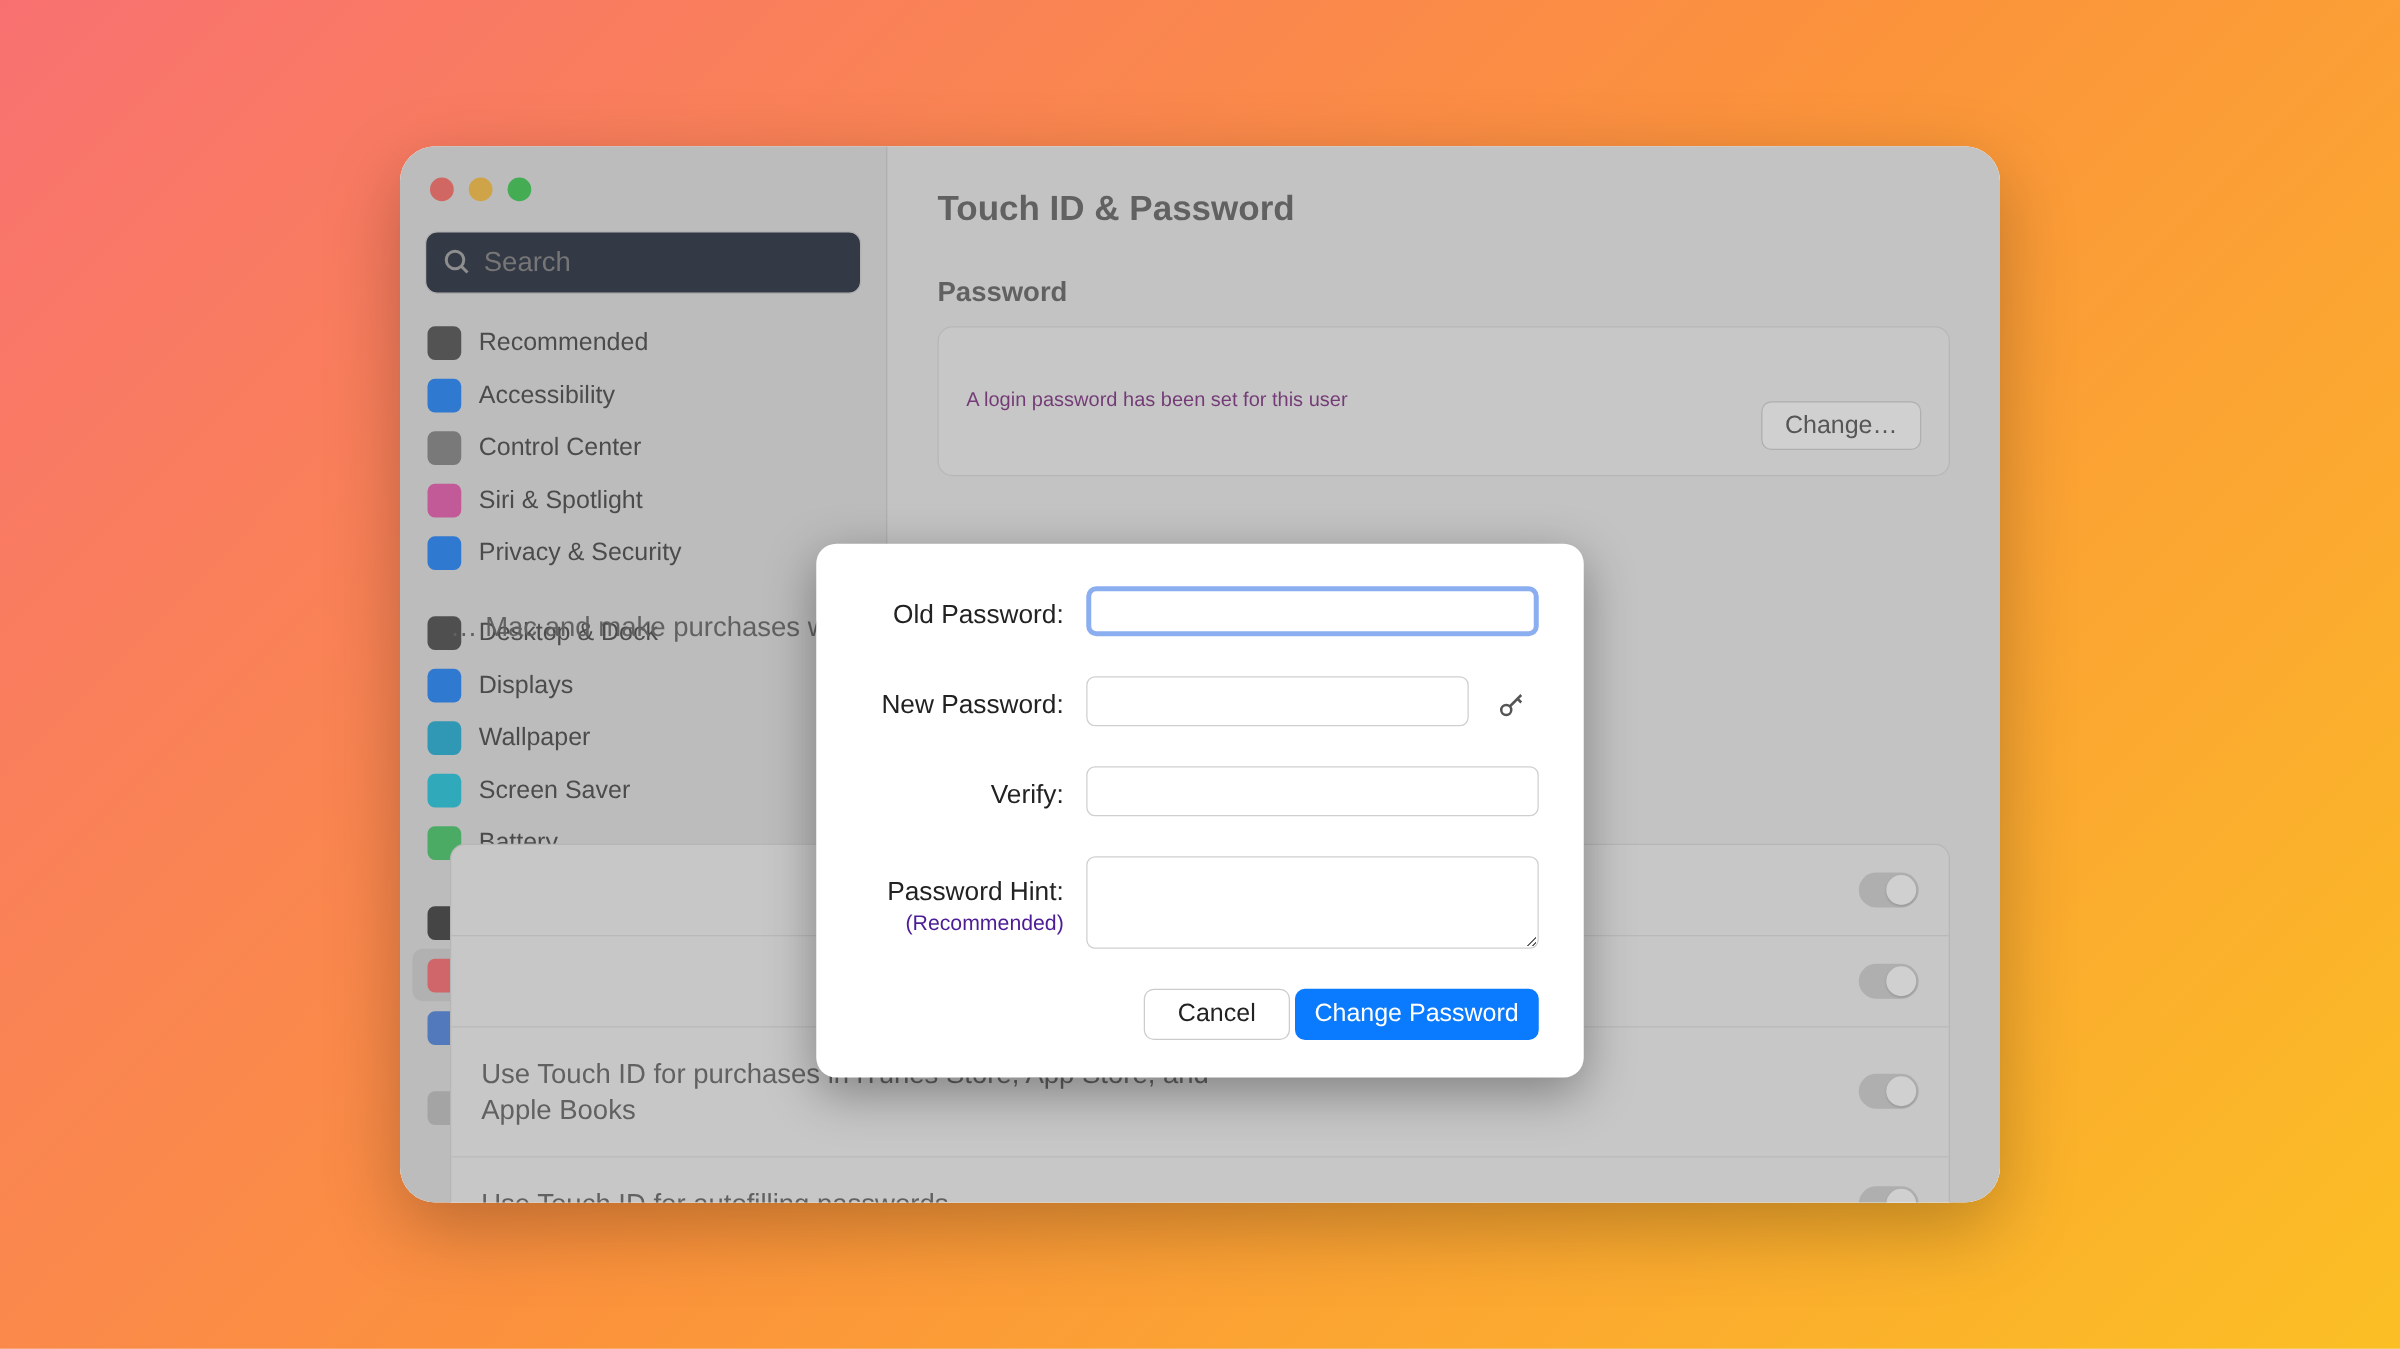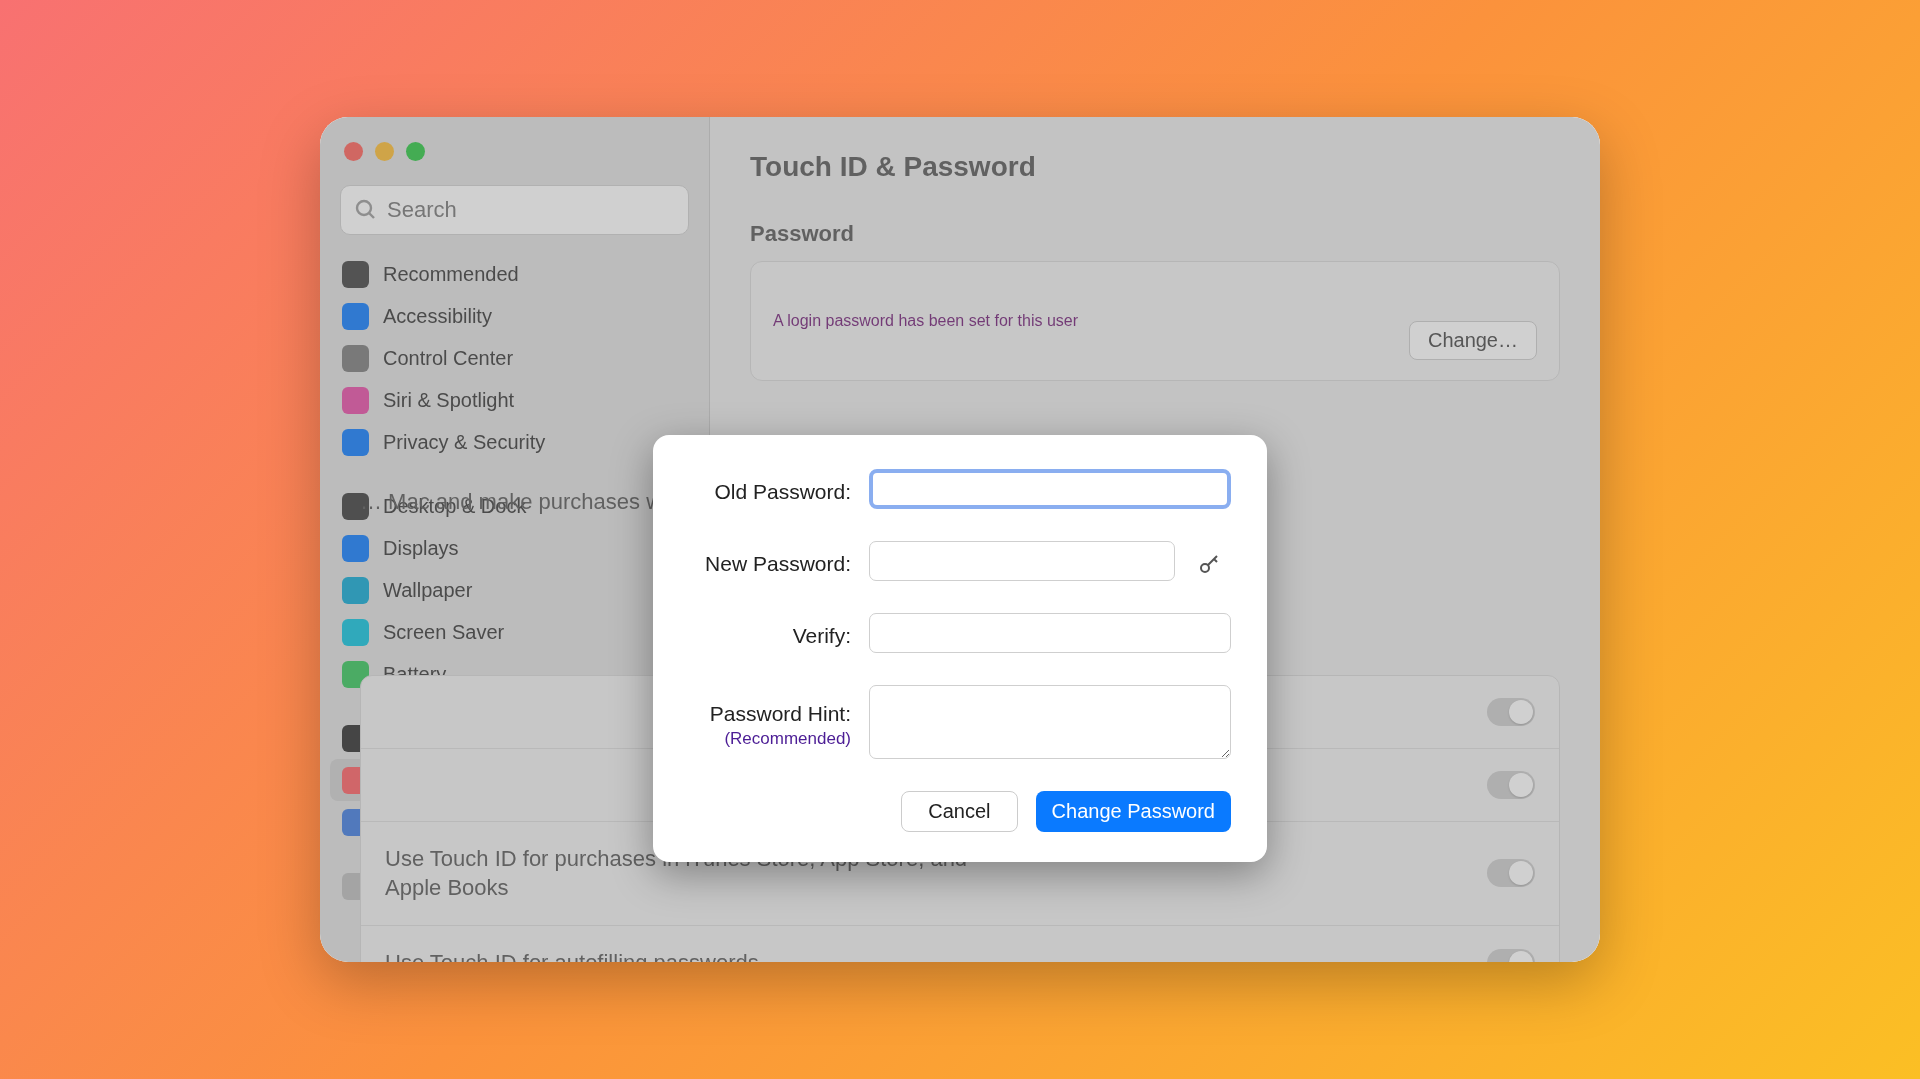--- a/index.html
+++ b/index.html
@@ -4,21 +4,21 @@
 <style>
 * { margin:0; padding:0; box-sizing:border-box; font-family:-apple-system,BlinkMacSystemFont,"Helvetica Neue",sans-serif; }
 body { width:1920px; height:1079px; background:linear-gradient(135deg,#f87171 0%,#fb923c 50%,#fbbf24 100%); display:flex; align-items:center; justify-content:center; position:relative; }
 .window { width:1280px; height:845px; background:#e8e8e8; border-radius:28px; overflow:hidden; display:flex; box-shadow:0 20px 60px rgba(0,0,0,.25); position:relative; }
 .sidebar { width:390px; background:#e0e0e0; border-right:1px solid #c8c8c8; display:flex; flex-direction:column; }
 .titlebar { height:68px; display:flex; align-items:center; padding:0 24px; gap:12px; }
 .tl-dot { width:19px; height:19px; border-radius:50%; }
 .tl-red { background:#d0d0d0; } .tl-yel { background:#d0d0d0; } .tl-grn { background:#d0d0d0; }
 .dimmed .tl-red { background:#ff5f57; } .dimmed .tl-yel { background:#febc2e; } .dimmed .tl-grn { background:#28c840; }
 .search { margin:0 20px 18px; position:relative; }
-.search input { width:100%; height:50px; border-radius:10px; border:1px solid #cfcfcf; background:#ffffff; padding:0 16px 0 46px; font-size:22px; color:#888; outline:none; }
+.search input { width:100%; height:50px; border-radius:10px; border:1px solid #cfcfcf; background:#0f172a; padding:0 16px 0 46px; font-size:22px; color:#888; outline:none; }
 .search .sicon { position:absolute; left:14px; top:13px; width:24px; height:24px; color:#9a9a9a; }
 .sbitems { flex:1; overflow:hidden; padding:0 10px; }
 .sbi { display:flex; align-items:center; height:42px; padding:0 12px; border-radius:8px; gap:14px; cursor:default; }
 .sbi.active { background:#cfcfcf; }
 .sicon2 { width:27px; height:27px; border-radius:6px; display:flex; align-items:center; justify-content:center; font-size:18px; color:#fff; flex-shrink:0; }
 .sbi span { font-size:20px; color:#333; }
 .sbgroup { margin-bottom:22px; }
 .main { flex:1; padding:34px 40px 0 40px; overflow:hidden; background:#ececec; }
 .main h1 { font-size:28px; font-weight:700; color:#555; margin-bottom:38px; }
 .sect { font-size:22px; font-weight:700; color:#555; margin-bottom:14px; }
@@ -34,21 +34,21 @@
 .toggle::after { content:""; position:absolute; width:24px; height:24px; border-radius:50%; background:#fff; top:2px; right:2px; box-shadow:0 1px 2px rgba(0,0,0,.2); }
 .overlay { position:absolute; inset:0; background:rgba(120,120,120,.35); border-radius:28px; }
 .dialog { position:absolute; left:50%; top:318px; transform:translateX(-50%); width:614px; background:#fff; border-radius:16px; box-shadow:0 12px 40px rgba(0,0,0,.35); padding:34px 36px 30px; z-index:10; }
 .drow { display:flex; align-items:center; margin-bottom:32px; gap:18px; }
 .dlabel { width:162px; text-align:right; font-size:21px; color:#222; padding-top:6px; line-height:1.25; }
 .dlabel small { display:block; font-size:17px; color:#4c1d95; }
 .dinput { flex:1; height:40px; border:1px solid #cfcfcf; border-radius:7px; padding:0 10px; font-size:18px; }
 .dinput.focus { border:4px solid #8aaef0; border-radius:8px; }
 .dhint { flex:1; height:74px; border:1px solid #cfcfcf; border-radius:7px; }
 .keyicon { width:24px; height:24px; color:#555; margin-top:8px; margin-left:4px; }
-.dbtns { display:flex; justify-content:flex-end; gap:18px; margin-top:6px; }
+.dbtns { display:flex; justify-content:flex-end; gap:4px; margin-top:6px; }
 .dcancel { background:#fff; border:1px solid #ccc; border-radius:8px; padding:8px 26px; font-size:20px; color:#222; }
 .dprimary { background:#0a7aff; border:none; color:#fff; border-radius:8px; padding:8px 16px; font-size:20px; }
 .bgstack { position:absolute; left:40px; right:40px; top:370px; }
 .touchdesc { font-size:22px; color:#555; line-height:1.4; }
 .addrow { display:flex; flex-direction:column; align-items:center; gap:12px; margin:28px 0 32px 320px; width:200px; }
 .addrow span { font-size:18px; color:#555; }
 </style>
 </head>
 <body>
 

